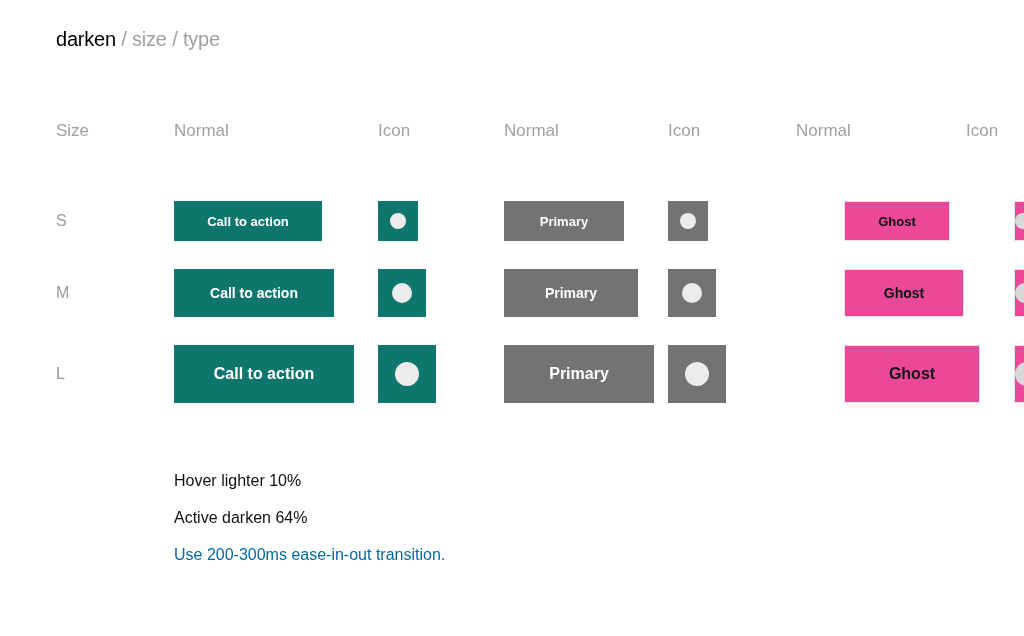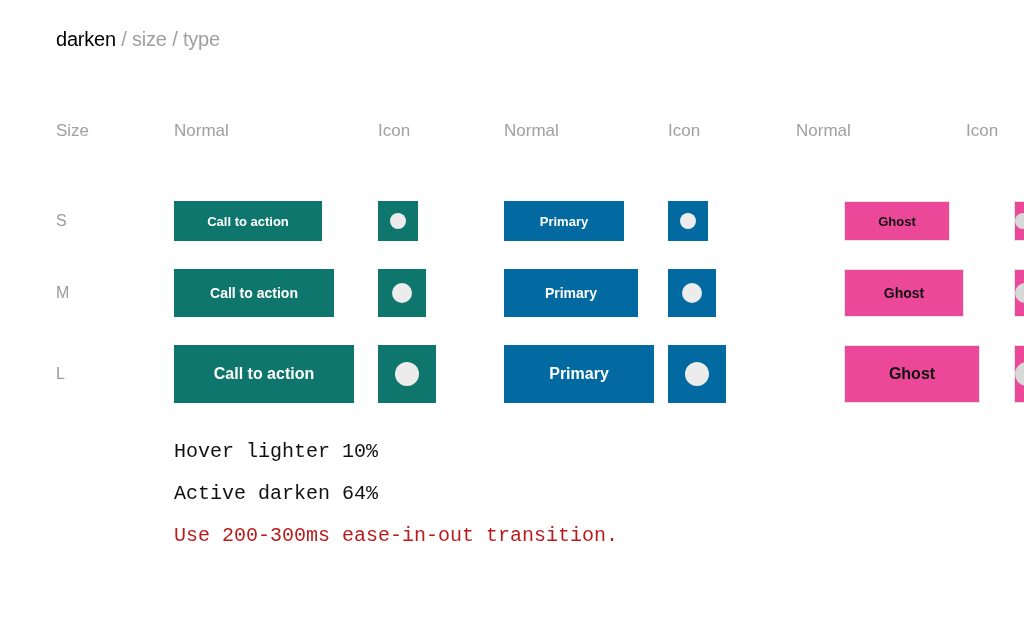--- a/index.html
+++ b/index.html
@@ -47,21 +47,21 @@
     font-weight: 700;
     display: inline-flex;
     align-items: center;
     justify-content: center;
     white-space: nowrap;
     font-family: inherit;
     border: none;
     cursor: pointer;
   }
   .btn-cta { background: #0f766e; color: #fff; }
-  .btn-primary { background: #0369a1; color: #fff; }
+  .btn-primary { background: #737373; color: #fff; }
   .btn-ghost { background: #ec4899; color: #111; border: 1px solid #e5e5e5; margin-left: 48px; }
 
   .btn-s { height: 40px; font-size: 13px; }
   .btn-m { height: 48px; font-size: 14px; }
   .btn-l { height: 58px; font-size: 16px; }
 
   .btn-text.btn-s { padding: 0 24px; min-width: 148px; }
   .btn-text.btn-m { padding: 0 30px; min-width: 160px; }
   .btn-text.btn-l { padding: 0 36px; min-width: 180px; }
 
@@ -84,27 +84,26 @@
   }
   .btn-s .circle-icon { width: 16px; height: 16px; }
   .btn-m .circle-icon { width: 20px; height: 20px; }
   .btn-l .circle-icon { width: 24px; height: 24px; }
   .btn-primary .circle-icon,
   .btn-cta .circle-icon { background: #ececec; }
   .btn-ghost .circle-icon { background: #d8d8d8; }
 
   .notes {
     padding-left: 118px;
-    margin-top: 36px;
-    font-size: 20px;
+    margin-top: 68px;
+    font-size: 16px;
     line-height: 1.3;
-    font-family: Liberation Mono, monospace;
   }
   .notes p { margin-bottom: 16px; color: #111; }
-  .notes p.warn { color: #b91c1c; }
+  .notes p.warn { color: #0369a1; }
 </style>
 </head>
 <body>
 
 <div class="breadcrumb">
   <span>darken</span>
   <span class="muted"> / </span>
   <span class="muted">size</span>
   <span class="muted"> / </span>
   <span class="muted">type</span>

